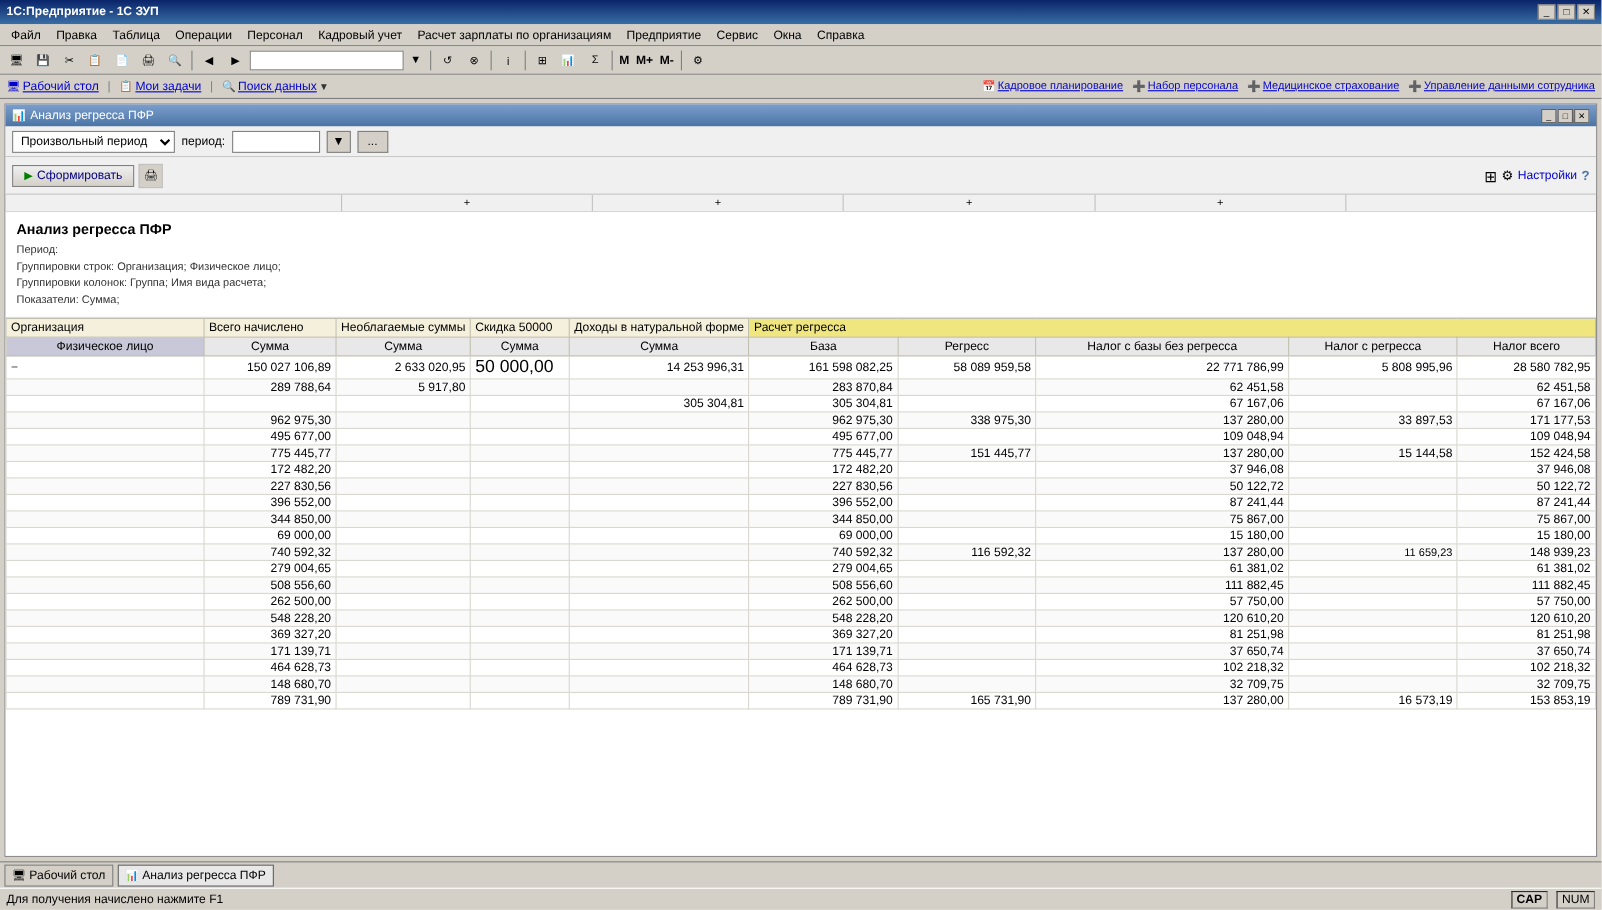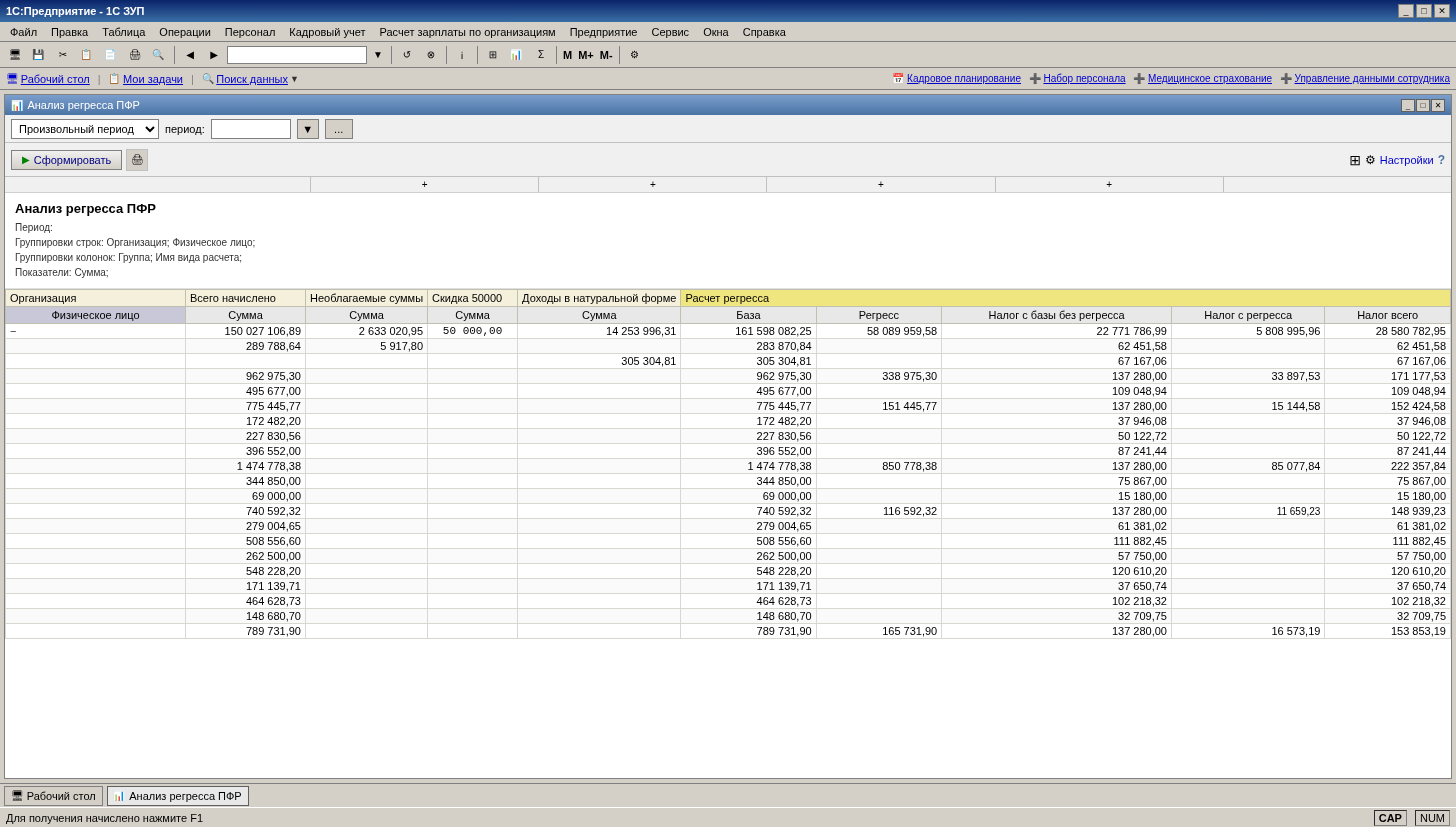--- a/index.html
+++ b/index.html
@@ -475,21 +475,21 @@
                 <th>Налог с базы без регресса</th>
                 <th>Налог с регресса</th>
                 <th>Налог всего</th>
               </tr>
             </thead>
             <tbody id="table-body">
             <tr class="data-row">
                   <td style="text-align: left; padding: 1px 4px; border: 1px solid rgb(216, 216, 208); white-space: nowrap; font-size: 11px;"><span style="margin-right: 4px; color: rgb(51, 51, 51);">−</span></td>
                   <td style="text-align: right; padding: 1px 4px; border: 1px solid rgb(216, 216, 208); white-space: nowrap; font-size: 11px;">150 027 106,89</td>
                   <td style="text-align: right; padding: 1px 4px; border: 1px solid rgb(216, 216, 208); white-space: nowrap; font-size: 11px;">2 633 020,95</td>
-                  <td style="text-align: center; padding: 1px 4px; border: 1px solid rgb(216, 216, 208); white-space: nowrap; font-size: 11px; font-family: Liberation Mono, monospace;">50 000,00</td>
+                  <td style="text-align: left; padding: 1px 4px; border: 1px solid rgb(216, 216, 208); white-space: nowrap; font-size: 16px;">50 000,00</td>
                   <td style="text-align: right; padding: 1px 4px; border: 1px solid rgb(216, 216, 208); white-space: nowrap; font-size: 11px;">14 253 996,31</td>
                   <td style="text-align: right; padding: 1px 4px; border: 1px solid rgb(216, 216, 208); white-space: nowrap; font-size: 11px;">161 598 082,25</td>
                   <td style="text-align: right; padding: 1px 4px; border: 1px solid rgb(216, 216, 208); white-space: nowrap; font-size: 11px;">58 089 959,58</td>
                   <td style="text-align: right; padding: 1px 4px; border: 1px solid rgb(216, 216, 208); white-space: nowrap; font-size: 11px;">22 771 786,99</td>
                   <td style="text-align: right; padding: 1px 4px; border: 1px solid rgb(216, 216, 208); white-space: nowrap; font-size: 11px;">5 808 995,96</td>
                   <td style="text-align: right; padding: 1px 4px; border: 1px solid rgb(216, 216, 208); white-space: nowrap; font-size: 11px;">28 580 782,95</td>
                 </tr>
                 <tr class="data-row">
                   <td style="text-align: left; padding: 1px 4px; border: 1px solid rgb(216, 216, 208); white-space: nowrap; font-size: 11px;"></td>
                   <td style="text-align: right; padding: 1px 4px; border: 1px solid rgb(216, 216, 208); white-space: nowrap; font-size: 11px;">289 788,64</td>
@@ -581,32 +581,20 @@
                   <td style="text-align: right; padding: 1px 4px; border: 1px solid rgb(216, 216, 208); white-space: nowrap; font-size: 11px;"></td>
                   <td style="text-align: right; padding: 1px 4px; border: 1px solid rgb(216, 216, 208); white-space: nowrap; font-size: 11px;"></td>
                   <td style="text-align: right; padding: 1px 4px; border: 1px solid rgb(216, 216, 208); white-space: nowrap; font-size: 11px;">396 552,00</td>
                   <td style="text-align: right; padding: 1px 4px; border: 1px solid rgb(216, 216, 208); white-space: nowrap; font-size: 11px;"></td>
                   <td style="text-align: right; padding: 1px 4px; border: 1px solid rgb(216, 216, 208); white-space: nowrap; font-size: 11px;">87 241,44</td>
                   <td style="text-align: right; padding: 1px 4px; border: 1px solid rgb(216, 216, 208); white-space: nowrap; font-size: 11px;"></td>
                   <td style="text-align: right; padding: 1px 4px; border: 1px solid rgb(216, 216, 208); white-space: nowrap; font-size: 11px;">87 241,44</td>
                 </tr>
                 <tr class="data-row">
                   <td style="text-align: left; padding: 1px 4px; border: 1px solid rgb(216, 216, 208); white-space: nowrap; font-size: 11px;"></td>
-                  <td style="text-align: right; padding: 1px 4px; border: 1px solid rgb(216, 216, 208); white-space: nowrap; font-size: 11px;">1 474 778,38</td>
-                  <td style="text-align: right; padding: 1px 4px; border: 1px solid rgb(216, 216, 208); white-space: nowrap; font-size: 11px;"></td>
-                  <td style="text-align: right; padding: 1px 4px; border: 1px solid rgb(216, 216, 208); white-space: nowrap; font-size: 11px;"></td>
-                  <td style="text-align: right; padding: 1px 4px; border: 1px solid rgb(216, 216, 208); white-space: nowrap; font-size: 11px;"></td>
-                  <td style="text-align: right; padding: 1px 4px; border: 1px solid rgb(216, 216, 208); white-space: nowrap; font-size: 11px;">1 474 778,38</td>
-                  <td style="text-align: right; padding: 1px 4px; border: 1px solid rgb(216, 216, 208); white-space: nowrap; font-size: 11px;">850 778,38</td>
-                  <td style="text-align: right; padding: 1px 4px; border: 1px solid rgb(216, 216, 208); white-space: nowrap; font-size: 11px;">137 280,00</td>
-                  <td style="text-align: right; padding: 1px 4px; border: 1px solid rgb(216, 216, 208); white-space: nowrap; font-size: 11px;">85 077,84</td>
-                  <td style="text-align: right; padding: 1px 4px; border: 1px solid rgb(216, 216, 208); white-space: nowrap; font-size: 11px;">222 357,84</td>
-                </tr>
-                <tr class="data-row">
-                  <td style="text-align: left; padding: 1px 4px; border: 1px solid rgb(216, 216, 208); white-space: nowrap; font-size: 11px;"></td>
                   <td style="text-align: right; padding: 1px 4px; border: 1px solid rgb(216, 216, 208); white-space: nowrap; font-size: 11px;">344 850,00</td>
                   <td style="text-align: right; padding: 1px 4px; border: 1px solid rgb(216, 216, 208); white-space: nowrap; font-size: 11px;"></td>
                   <td style="text-align: right; padding: 1px 4px; border: 1px solid rgb(216, 216, 208); white-space: nowrap; font-size: 11px;"></td>
                   <td style="text-align: right; padding: 1px 4px; border: 1px solid rgb(216, 216, 208); white-space: nowrap; font-size: 11px;"></td>
                   <td style="text-align: right; padding: 1px 4px; border: 1px solid rgb(216, 216, 208); white-space: nowrap; font-size: 11px;">344 850,00</td>
                   <td style="text-align: right; padding: 1px 4px; border: 1px solid rgb(216, 216, 208); white-space: nowrap; font-size: 11px;"></td>
                   <td style="text-align: right; padding: 1px 4px; border: 1px solid rgb(216, 216, 208); white-space: nowrap; font-size: 11px;">75 867,00</td>
                   <td style="text-align: right; padding: 1px 4px; border: 1px solid rgb(216, 216, 208); white-space: nowrap; font-size: 11px;"></td>
                   <td style="text-align: right; padding: 1px 4px; border: 1px solid rgb(216, 216, 208); white-space: nowrap; font-size: 11px;">75 867,00</td>
                 </tr>
@@ -674,20 +662,32 @@
                   <td style="text-align: left; padding: 1px 4px; border: 1px solid rgb(216, 216, 208); white-space: nowrap; font-size: 11px;"></td>
                   <td style="text-align: right; padding: 1px 4px; border: 1px solid rgb(216, 216, 208); white-space: nowrap; font-size: 11px;">548 228,20</td>
                   <td style="text-align: right; padding: 1px 4px; border: 1px solid rgb(216, 216, 208); white-space: nowrap; font-size: 11px;"></td>
                   <td style="text-align: right; padding: 1px 4px; border: 1px solid rgb(216, 216, 208); white-space: nowrap; font-size: 11px;"></td>
                   <td style="text-align: right; padding: 1px 4px; border: 1px solid rgb(216, 216, 208); white-space: nowrap; font-size: 11px;"></td>
                   <td style="text-align: right; padding: 1px 4px; border: 1px solid rgb(216, 216, 208); white-space: nowrap; font-size: 11px;">548 228,20</td>
                   <td style="text-align: right; padding: 1px 4px; border: 1px solid rgb(216, 216, 208); white-space: nowrap; font-size: 11px;"></td>
                   <td style="text-align: right; padding: 1px 4px; border: 1px solid rgb(216, 216, 208); white-space: nowrap; font-size: 11px;">120 610,20</td>
                   <td style="text-align: right; padding: 1px 4px; border: 1px solid rgb(216, 216, 208); white-space: nowrap; font-size: 11px;"></td>
                   <td style="text-align: right; padding: 1px 4px; border: 1px solid rgb(216, 216, 208); white-space: nowrap; font-size: 11px;">120 610,20</td>
+                </tr>
+                <tr class="data-row">
+                  <td style="text-align: left; padding: 1px 4px; border: 1px solid rgb(216, 216, 208); white-space: nowrap; font-size: 11px;"></td>
+                  <td style="text-align: right; padding: 1px 4px; border: 1px solid rgb(216, 216, 208); white-space: nowrap; font-size: 11px;">369 327,20</td>
+                  <td style="text-align: right; padding: 1px 4px; border: 1px solid rgb(216, 216, 208); white-space: nowrap; font-size: 11px;"></td>
+                  <td style="text-align: right; padding: 1px 4px; border: 1px solid rgb(216, 216, 208); white-space: nowrap; font-size: 11px;"></td>
+                  <td style="text-align: right; padding: 1px 4px; border: 1px solid rgb(216, 216, 208); white-space: nowrap; font-size: 11px;"></td>
+                  <td style="text-align: right; padding: 1px 4px; border: 1px solid rgb(216, 216, 208); white-space: nowrap; font-size: 11px;">369 327,20</td>
+                  <td style="text-align: right; padding: 1px 4px; border: 1px solid rgb(216, 216, 208); white-space: nowrap; font-size: 11px;"></td>
+                  <td style="text-align: right; padding: 1px 4px; border: 1px solid rgb(216, 216, 208); white-space: nowrap; font-size: 11px;">81 251,98</td>
+                  <td style="text-align: right; padding: 1px 4px; border: 1px solid rgb(216, 216, 208); white-space: nowrap; font-size: 11px;"></td>
+                  <td style="text-align: right; padding: 1px 4px; border: 1px solid rgb(216, 216, 208); white-space: nowrap; font-size: 11px;">81 251,98</td>
                 </tr>
                 <tr class="data-row">
                   <td style="text-align: left; padding: 1px 4px; border: 1px solid rgb(216, 216, 208); white-space: nowrap; font-size: 11px;"></td>
                   <td style="text-align: right; padding: 1px 4px; border: 1px solid rgb(216, 216, 208); white-space: nowrap; font-size: 11px;">171 139,71</td>
                   <td style="text-align: right; padding: 1px 4px; border: 1px solid rgb(216, 216, 208); white-space: nowrap; font-size: 11px;"></td>
                   <td style="text-align: right; padding: 1px 4px; border: 1px solid rgb(216, 216, 208); white-space: nowrap; font-size: 11px;"></td>
                   <td style="text-align: right; padding: 1px 4px; border: 1px solid rgb(216, 216, 208); white-space: nowrap; font-size: 11px;"></td>
                   <td style="text-align: right; padding: 1px 4px; border: 1px solid rgb(216, 216, 208); white-space: nowrap; font-size: 11px;">171 139,71</td>
                   <td style="text-align: right; padding: 1px 4px; border: 1px solid rgb(216, 216, 208); white-space: nowrap; font-size: 11px;"></td>
                   <td style="text-align: right; padding: 1px 4px; border: 1px solid rgb(216, 216, 208); white-space: nowrap; font-size: 11px;">37 650,74</td>

